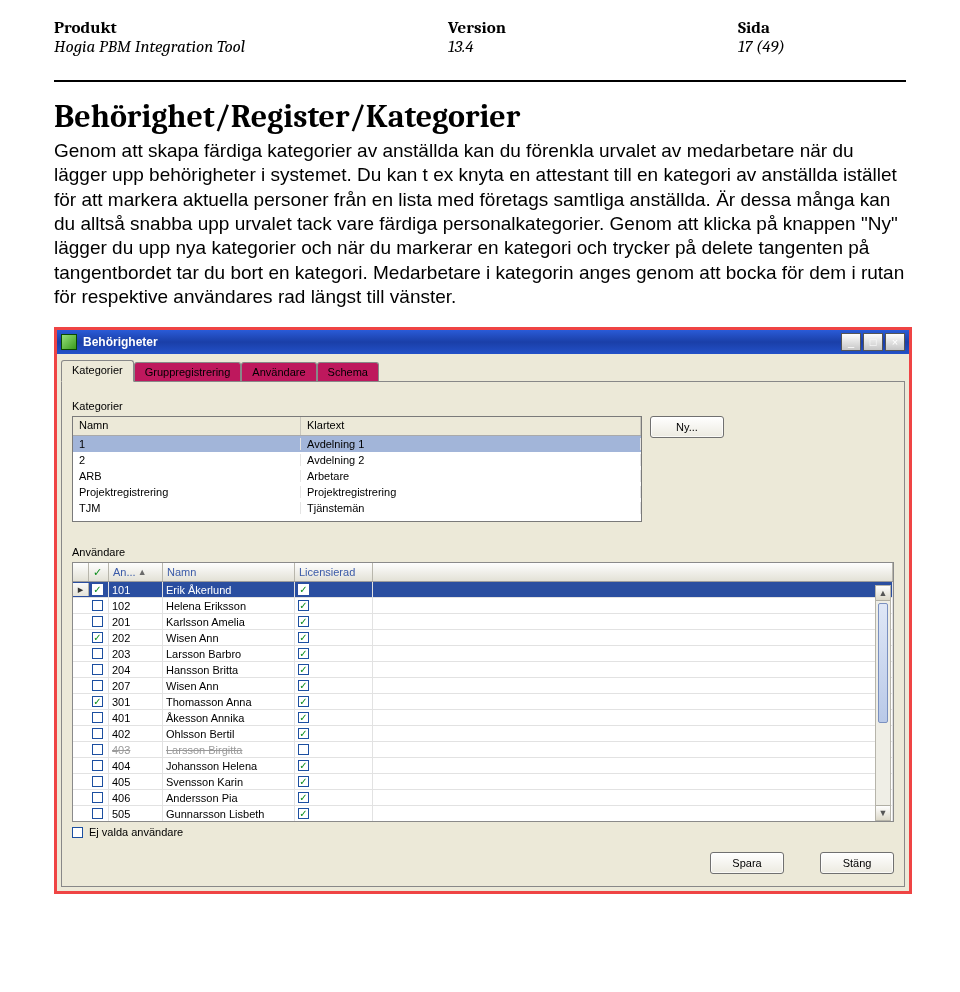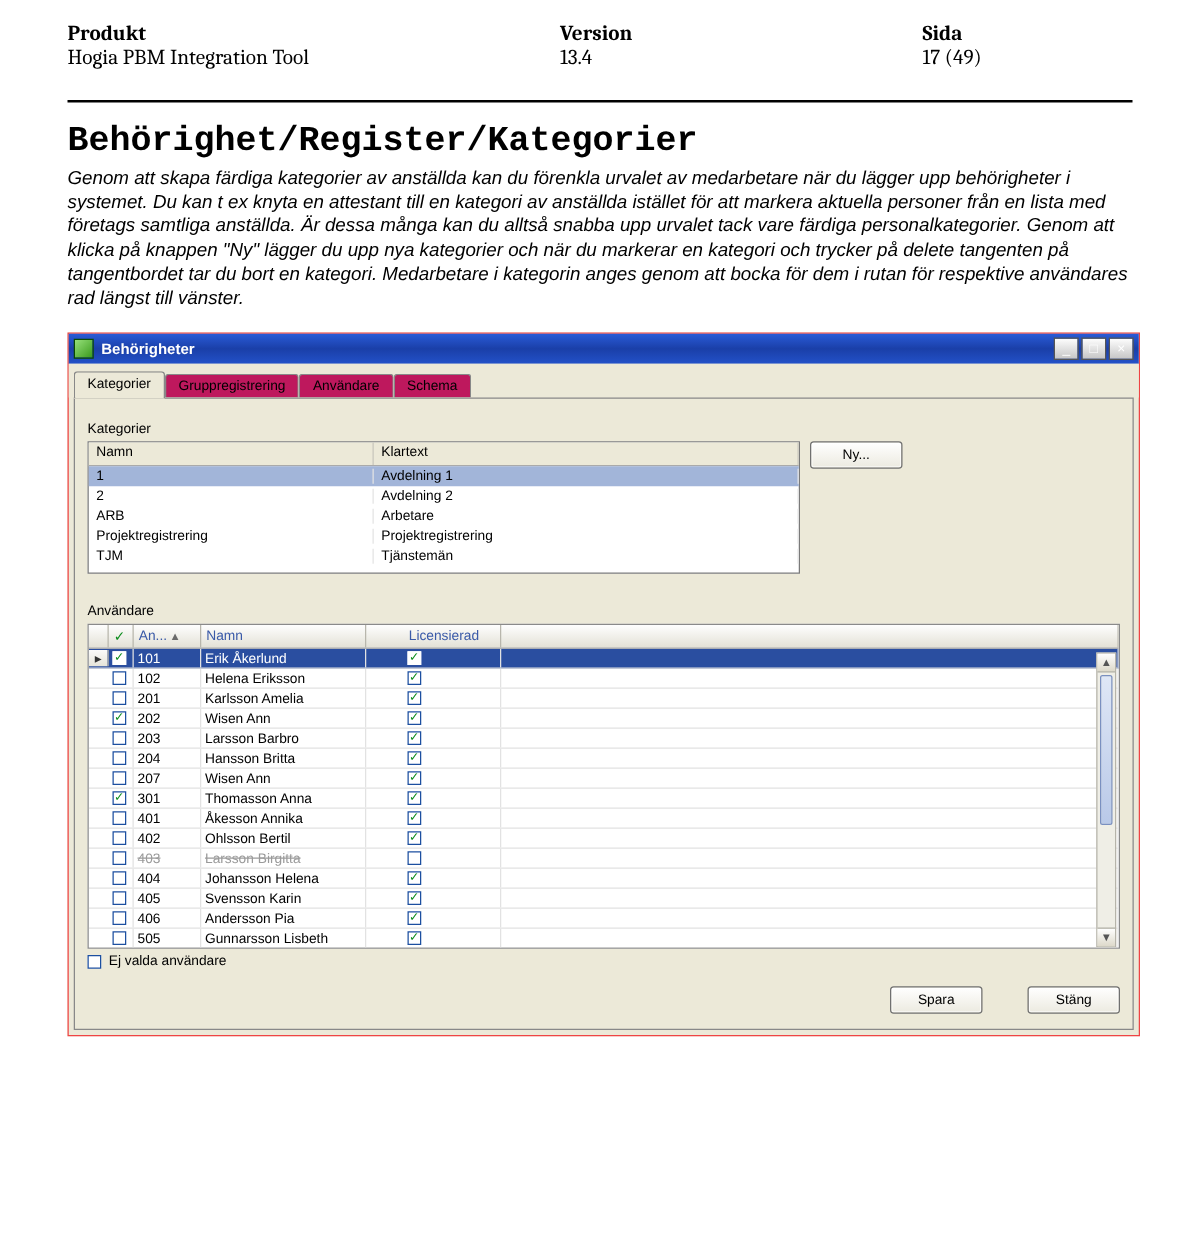--- a/index.html
+++ b/index.html
@@ -15,43 +15,41 @@
     padding: 18px 54px 40px 54px;
   }
   .doc-header {
     display: flex;
     font-size: 17px;
   }
   .doc-header .col1 { flex: 0 0 394px; }
   .doc-header .col2 { flex: 0 0 290px; }
   .doc-header .col3 { flex: 1; }
   .doc-header .label { font-weight: bold; }
-  .doc-header .value { font-weight: normal; }
+  .doc-header .value { font-weight: normal; font-style: italic; }
   hr.rule {
     border: none;
     border-top: 2px solid #000;
     margin: 24px 0 14px 0;
   }
   h2.section-title {
-    font-size: 28px;
+    font-size: 32px;
     margin: 16px 0 4px 0;
     font-weight: bold;
-    font-family: Liberation Mono, monospace;
   }
   .body-text {
     font-family: Verdana, Geneva, sans-serif;
-    font-size: 15px;
+    font-size: 19px;
     line-height: 1.28;
     margin: 2px 0 18px 0;
-    font-style: italic;
   }
 
   
   .app-window {
-    border: 1px solid #ef4444;
+    border: 3px solid #ef4444;
     background: #ece9d8;
     font-family: Tahoma, Arial, sans-serif;
     font-size: 11px;
     color: #000;
     width: 858px;
     margin-top: 6px;
   }
   .titlebar {
     height: 24px;
     background: linear-gradient(to bottom,#2a5bd7 0%,#1a3fa8 50%,#2351c8 100%);
@@ -178,21 +176,21 @@
     font-size: 11px;
     padding: 2px 4px;
     height: 18px;
     display: flex; align-items: center; gap: 2px;
     color: #3a5aa8;
   }
   .gc-handle { width: 16px; }
   .gc-chk { width: 20px; }
   .gc-an  { width: 54px; align-items: center; }
   .gc-namn{ width: 132px; }
-  .gc-lic { width: 78px; margin-left: 30px; }
+  .gc-lic { width: 78px; }
   .gc-rest{ flex: 1; }
 
   .grid-body {
     height: 240px;
     overflow: hidden;
   }
   .grow {
     display: flex;
     height: 16px;
     align-items: center;

